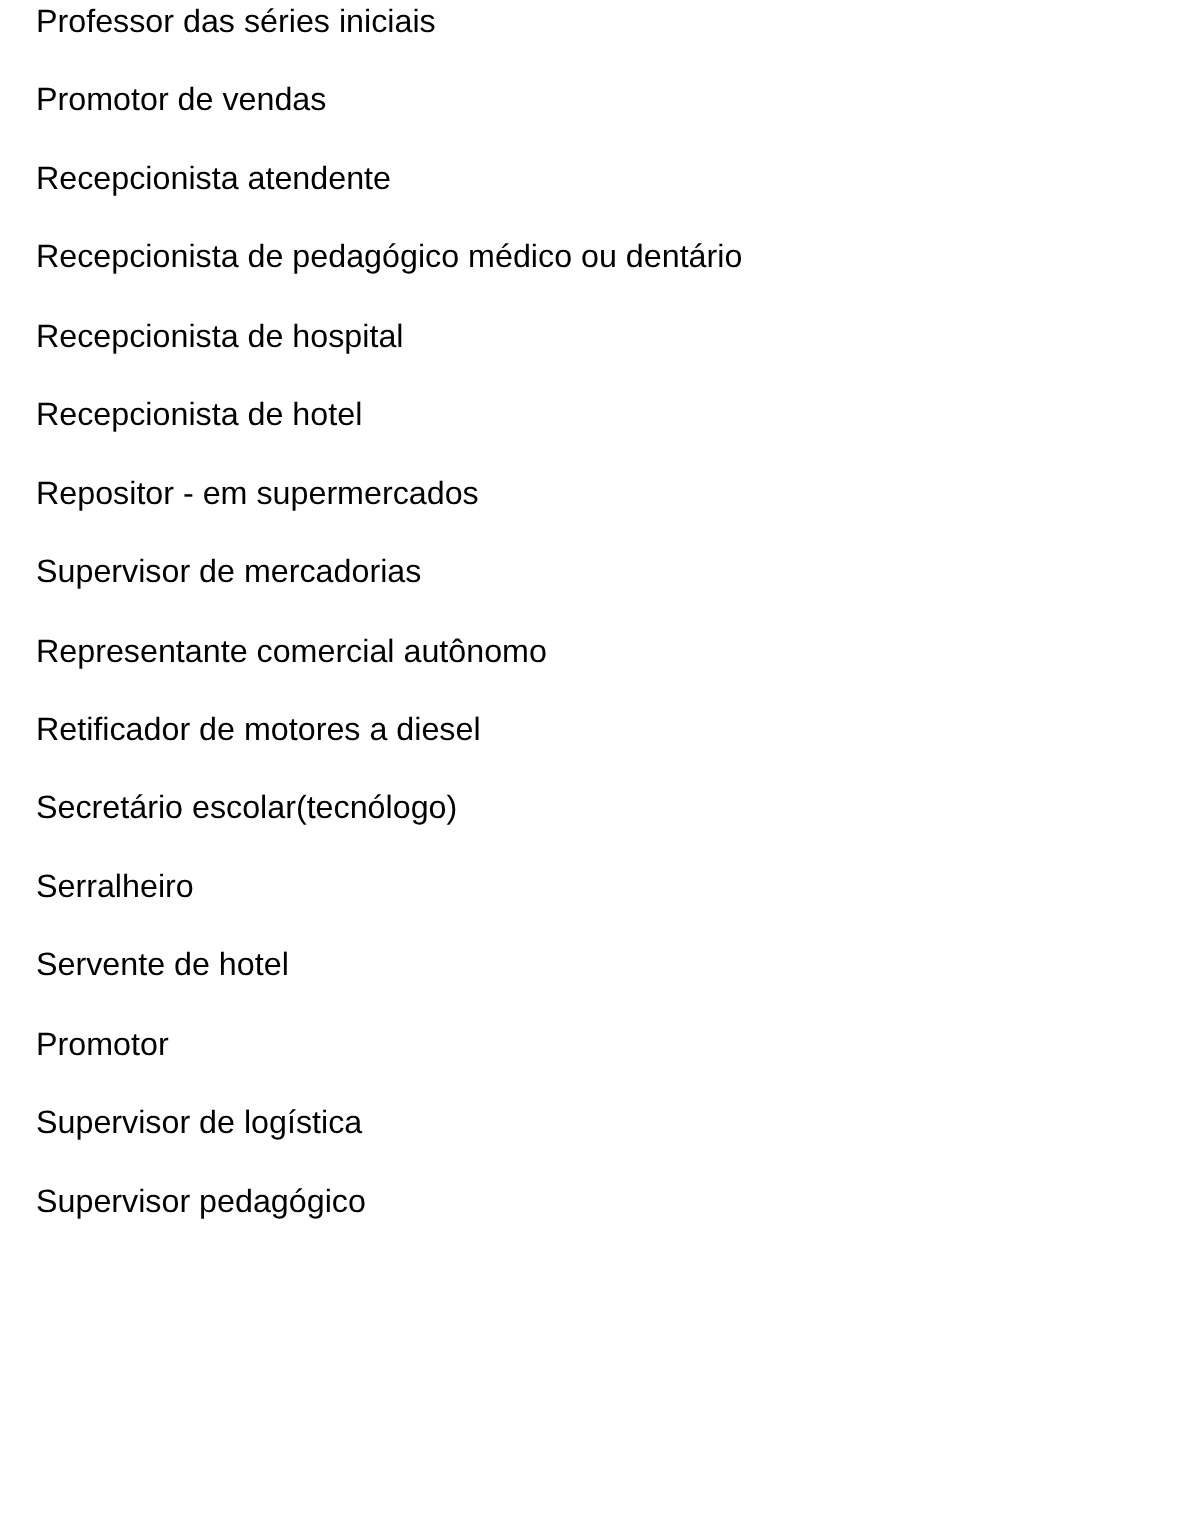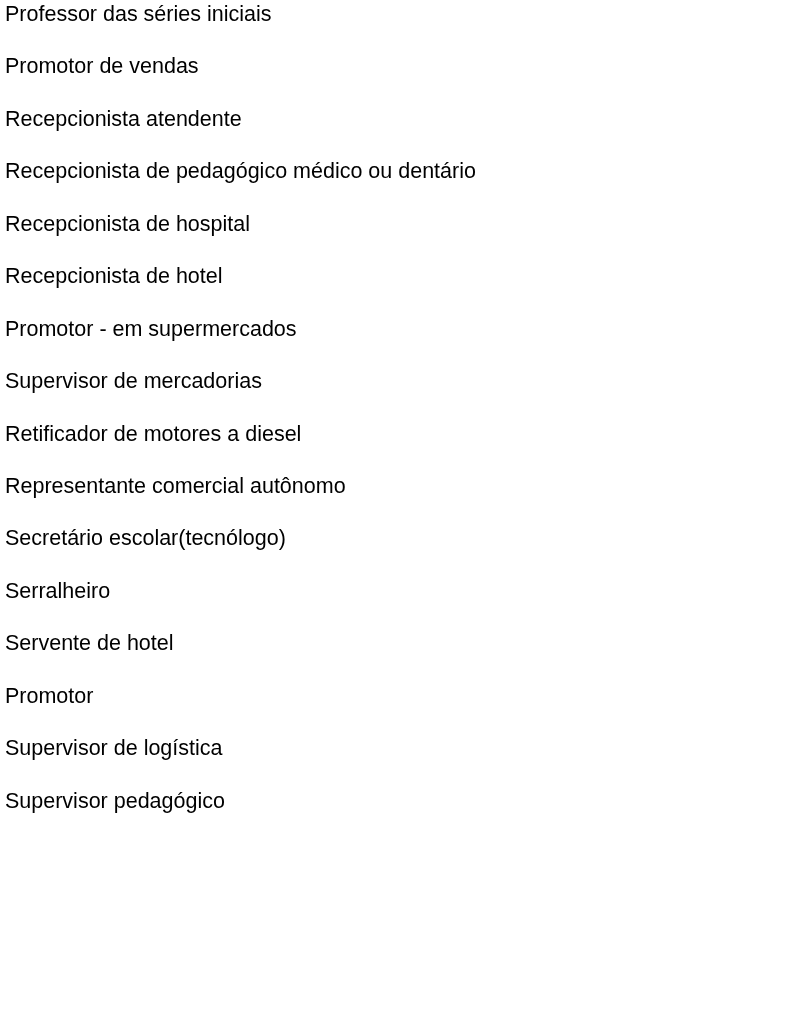--- a/index.html
+++ b/index.html
@@ -13,44 +13,44 @@
       overflow: hidden;
       position: relative;
       font-family: "Liberation Sans", sans-serif;
       color: #000000;
     }
     .doc-list {
       list-style: none;
       margin: 0;
       padding: 0;
       position: absolute;
-      left: 5px;
+      left: 24px;
       top: 2px;
     }
     .doc-line {
       font-size: 21.5px;
       line-height: 24px;
       height: 52.45px;
       margin: 0;
       white-space: nowrap;
     }
   </style>
 </head>
 <body>
 
 <ul class="doc-list">
   <li class="doc-line">Professor das séries iniciais</li>
   <li class="doc-line">Promotor de vendas</li>
   <li class="doc-line">Recepcionista atendente</li>
   <li class="doc-line">Recepcionista de pedagógico médico ou dentário</li>
   <li class="doc-line">Recepcionista de hospital</li>
   <li class="doc-line">Recepcionista de hotel</li>
-  <li class="doc-line">Promotor - em supermercados</li>
+  <li class="doc-line">Repositor - em supermercados</li>
   <li class="doc-line">Supervisor de mercadorias</li>
+  <li class="doc-line">Representante comercial autônomo</li>
   <li class="doc-line">Retificador de motores a diesel</li>
-  <li class="doc-line">Representante comercial autônomo</li>
   <li class="doc-line">Secretário escolar(tecnólogo)</li>
   <li class="doc-line">Serralheiro</li>
   <li class="doc-line">Servente de hotel</li>
   <li class="doc-line">Promotor</li>
   <li class="doc-line">Supervisor de logística</li>
   <li class="doc-line">Supervisor pedagógico</li>
 </ul>
 
 </body></html>

